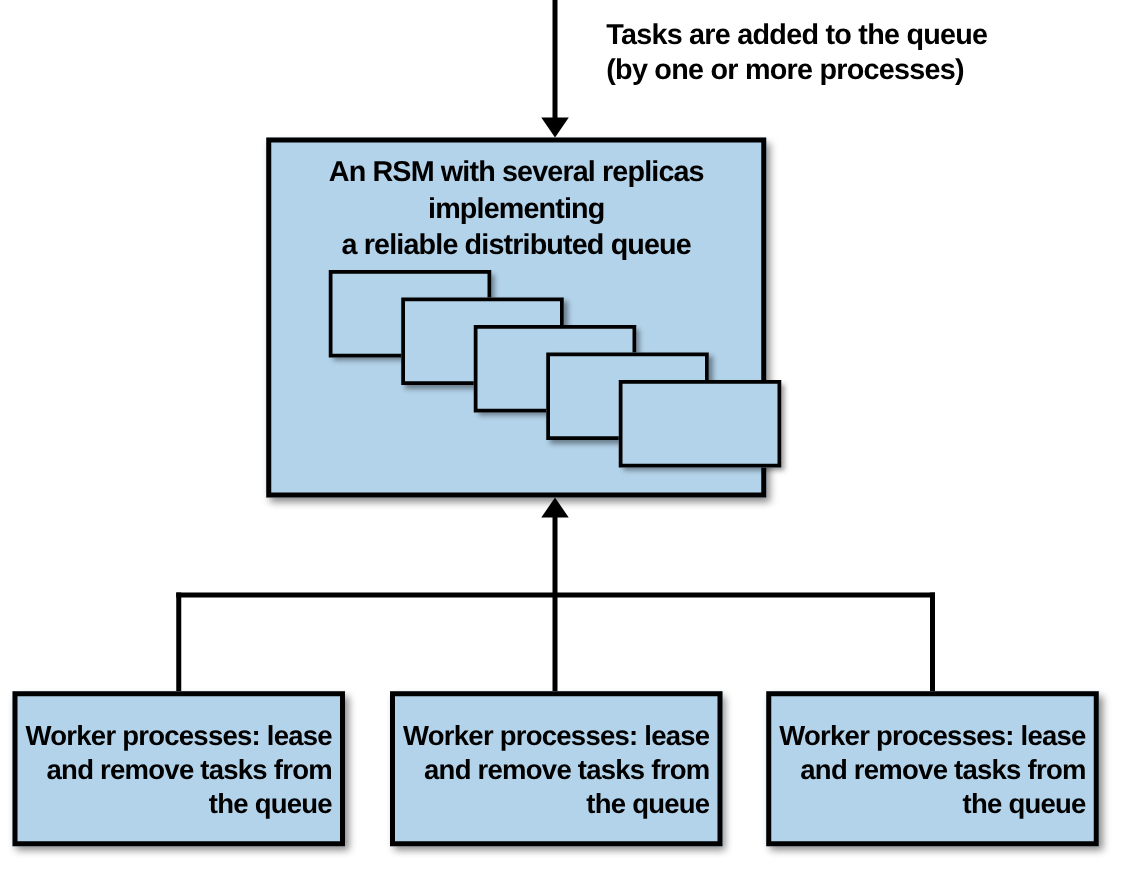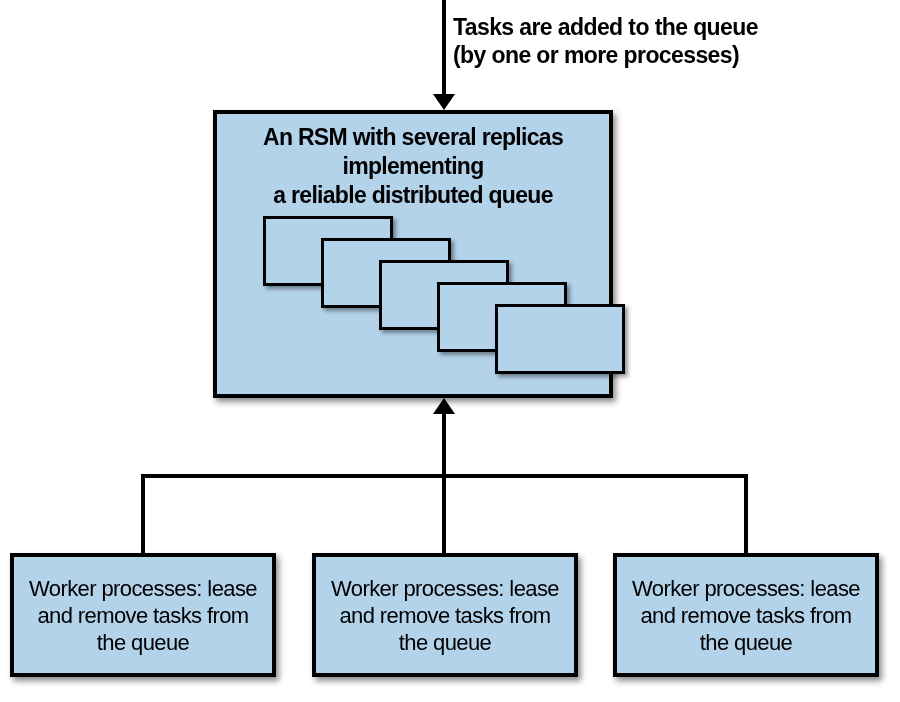--- a/index.html
+++ b/index.html
@@ -36,20 +36,21 @@
   .arrow-head.up {
     border-bottom: 16px solid var(--line, #000);
   }
   .label {
     position: absolute;
     font-weight: bold;
     letter-spacing: -0.6px;
     white-space: pre-line;
     line-height: 28px;
     font-size: 23px;
+    margin-left: 32px;
   }
   .top-label {
     left: 453px;
     top: 13px;
     text-align: left;
   }
   .bluebox {
     position: absolute;
     box-sizing: border-box;
     background: var(--fill, #b3d3ea);
@@ -89,22 +90,22 @@
   }
   .worker-box {
     top: 553px;
     width: 266px;
     height: 124px;
     display: flex;
     align-items: center;
     justify-content: center;
   }
   .worker-label {
-    text-align: center;
-    font-weight: normal;
+    text-align: right;
+    font-weight: bold;
     font-size: 22px;
     line-height: 27px;
     letter-spacing: -0.6px;
     white-space: pre-line;
   }
 </style>
 </head>
 <body>
 
 <div class="diagram">

